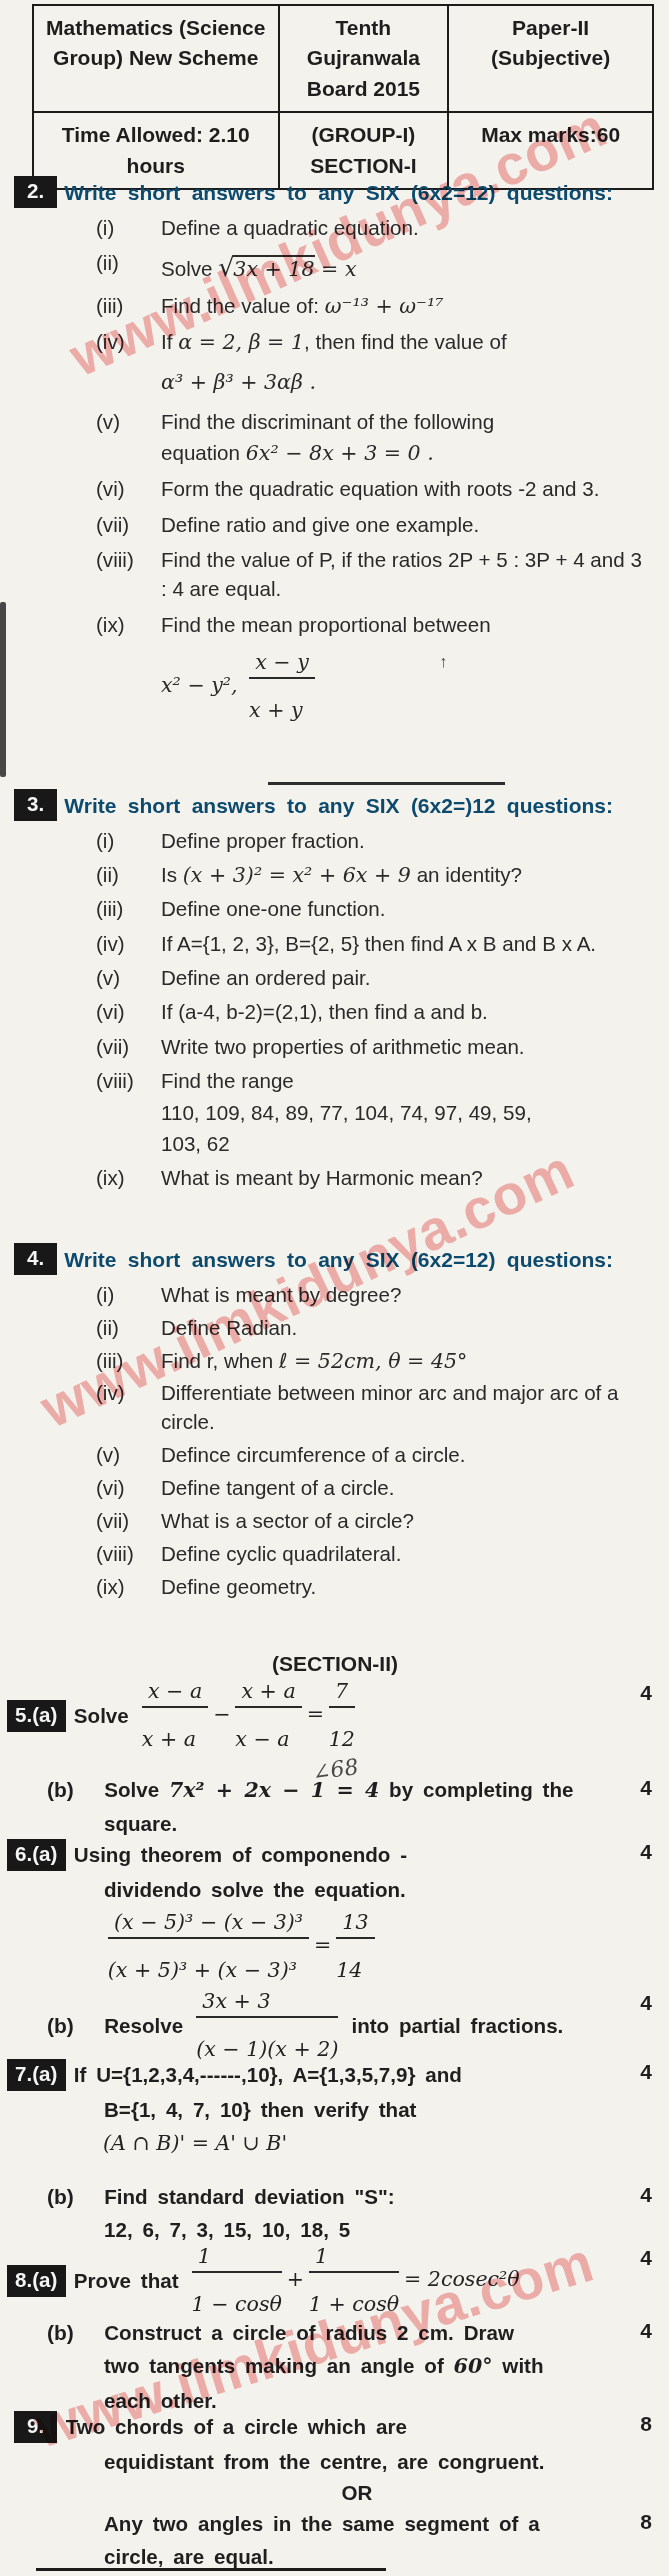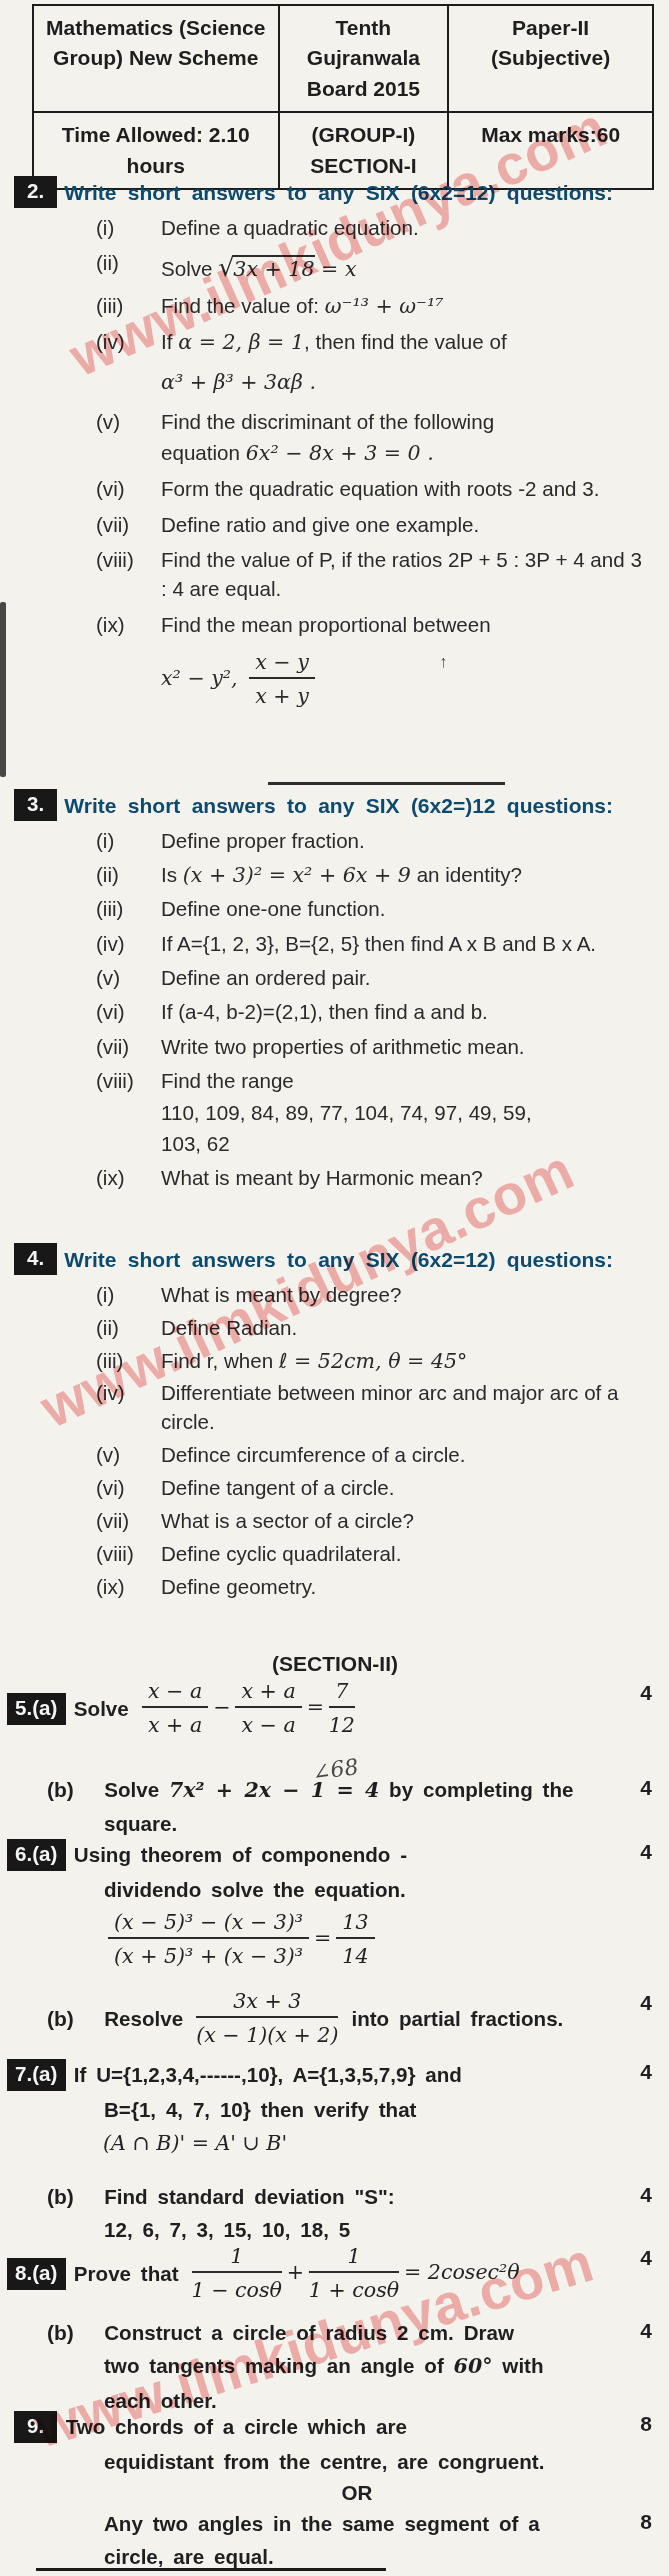--- a/index.html
+++ b/index.html
@@ -25,24 +25,24 @@
           color:#0c4a6e;padding-top:2.1px;}
   .items{margin-top:5.5px;}
   .item{display:flex;margin:0 0 6.9px 96px;font-size:20.6px;line-height:1.4;color:#2a2a2a;}
   .q3i .item{margin-bottom:5.5px;} .q4i .item{margin-bottom:4.1px;}
   .inum{flex:none;width:65px;}
   .itxt{width:484px;}
   .sub{margin-top:2.7px;}
   .gap{margin-top:11px;margin-bottom:4.1px;}
   
   .math{font-family:"DejaVu Serif","DejaVu Sans",serif;font-style:italic;}
-  .frac{display:inline-flex;flex-direction:column;vertical-align:middle;text-align:center;
+  .frac{display:inline-flex;flex-direction:column;vertical-align:middle;
         line-height:1.15;margin:0 4.8px;}
   .fn{border-bottom:2.1px solid #2a2a2a;padding:0 6.2px 2.1px;}
-  .fd{padding-top:6px;}
+  .fd{padding-top:20px;}
   .sqrt{white-space:nowrap;}
   .rsign{font-style:normal;font-size:1.25em;margin-right:-1.4px;}
   .rbar{border-top:2.1px solid #2a2a2a;padding-top:0;}
   
   .sec2{position:absolute;top:1652px;left:0;width:670px;text-align:center;font-weight:700;
         font-size:21px;color:#1f1f1f;}
   .row{position:relative;display:flex;align-items:center;gap:8.2px;font-size:20.6px;}
   .badge.wide{margin-left:6.9px;}
   .blabel{flex:none;font-weight:700;font-size:21px;margin-left:47px;width:49px;color:#1f1f1f;}
   .bseg{font-weight:700;font-size:20.6px;line-height:1.42;word-spacing:4.1px;color:#1f1f1f;}

